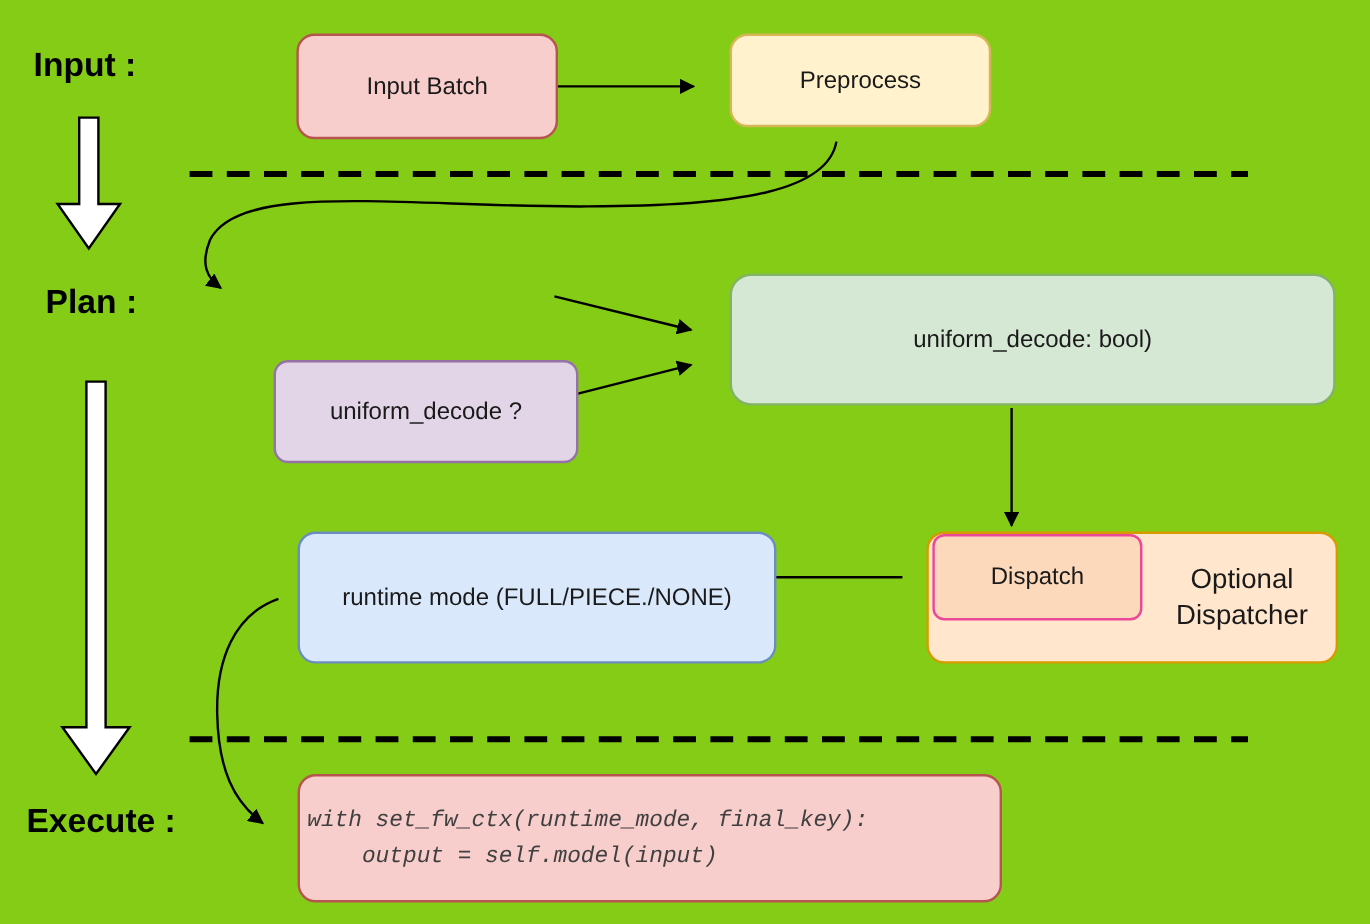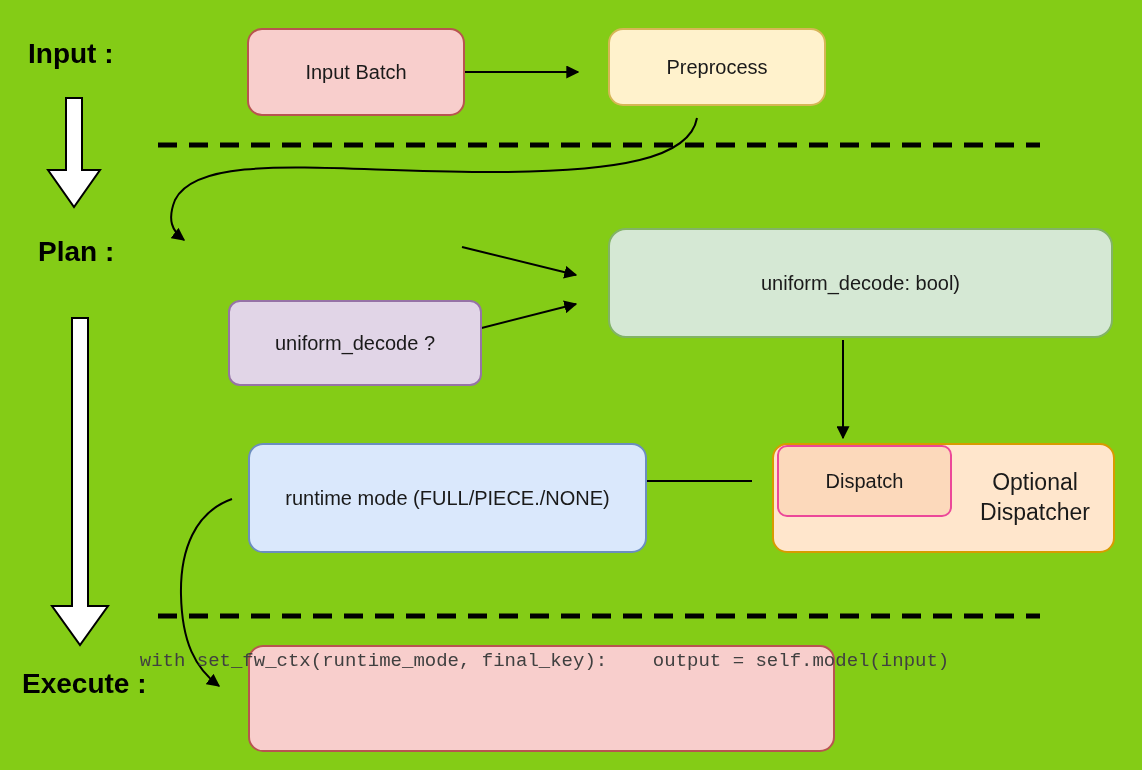--- a/index.html
+++ b/index.html
@@ -37,22 +37,22 @@
   .node-init-key{left:588px;top:228px;width:505px;height:110px;background:#d5e8d4;border:2px solid #82b366;border-radius:18px;flex-direction:column;}
   .node-runtime-mode{left:228px;top:443px;width:399px;height:110px;background:#dae8fc;border:2px solid #6c8ebf;border-radius:15px;flex-direction:column;}
   .node-cudagraph-outer{left:752px;top:443px;width:343px;height:110px;background:#ffe6cc;border:2px solid #d79b00;border-radius:15px;}
   .node-dispatch{left:757px;top:445px;width:175px;height:72px;background:#fcd9bb;border:2px solid #ec4899;border-radius:10px;}
   .cudagraph-text{left:935px;top:443px;width:160px;height:110px;font-size:23px;flex-direction:column;background:transparent;border:none;z-index:3;}
   .node-execute-code{
     left:228px;top:645px;width:587px;height:107px;
     background:#f8cecc;border:2px solid #b85450;border-radius:15px;
     font-family:"Liberation Mono","DejaVu Sans Mono",monospace;
     font-size:19px;color:#404040;
-    align-items:flex-start;justify-content:center;
-    padding-left:6px;text-align:left;line-height:1.55;
+    flex-direction:column;align-items:flex-start;justify-content:center;
+    padding-left:6px;text-align:left;line-height:1.55;font-style:italic;
   }
   .pre-line{white-space:pre;}
   .label-input{left:28px;top:38px;}
   .label-plan{left:38px;top:236px;}
   .label-execute{left:22px;top:668px;}
 </style>
 </head>
 <body>
 
 <div class="canvas">

